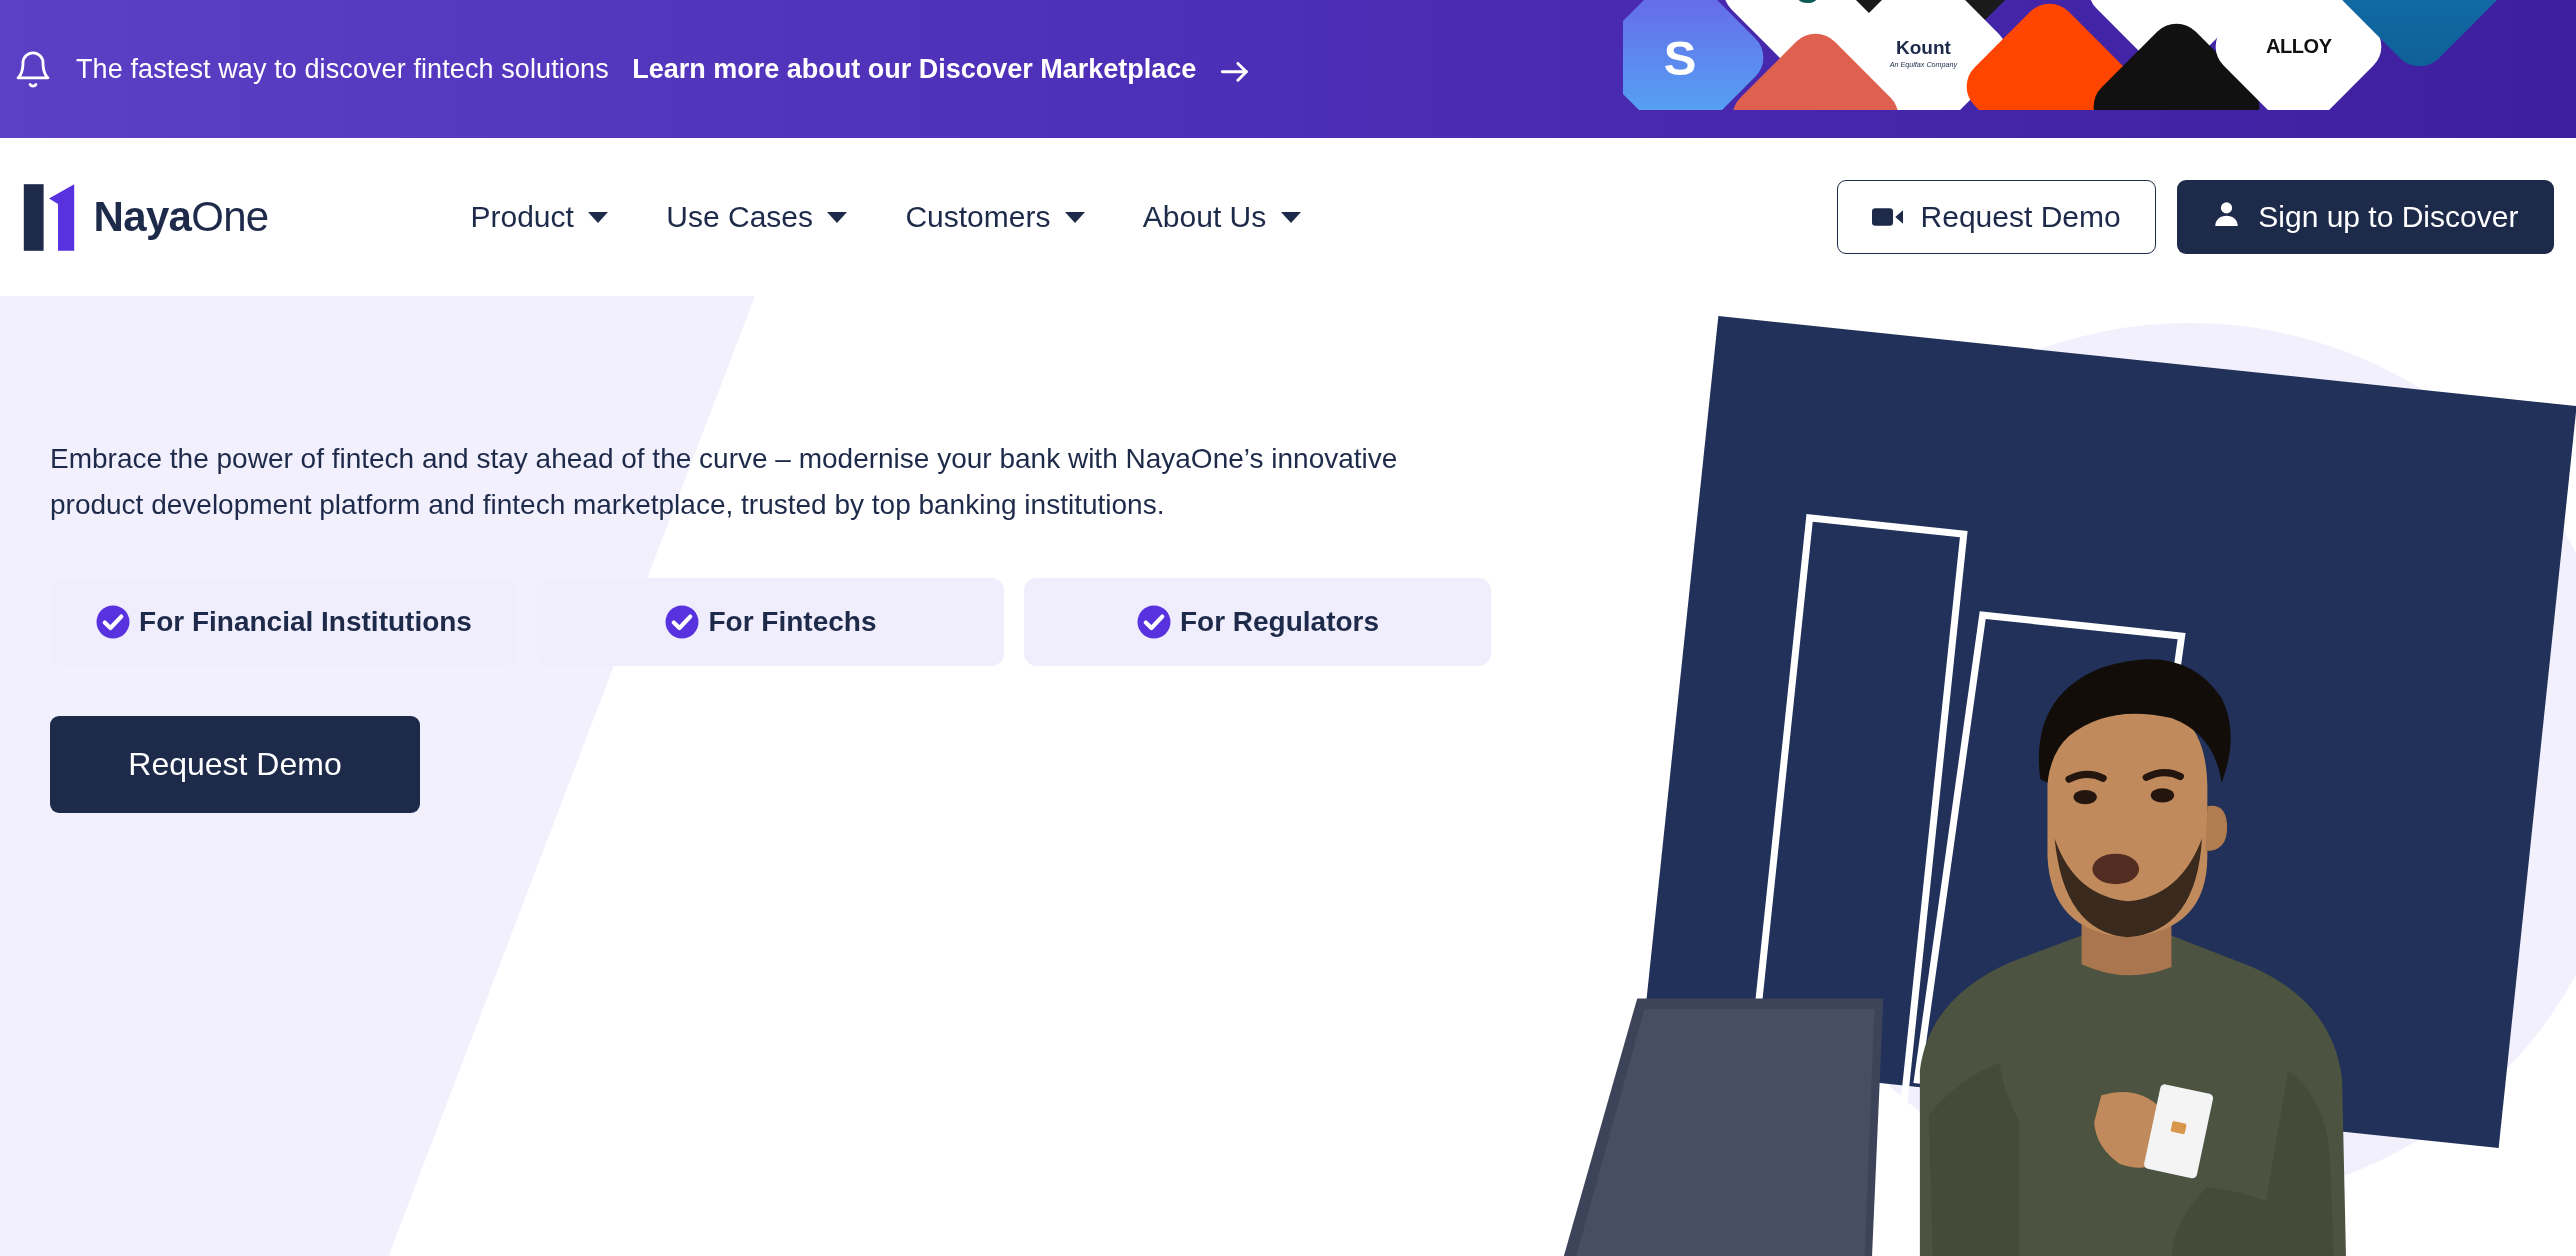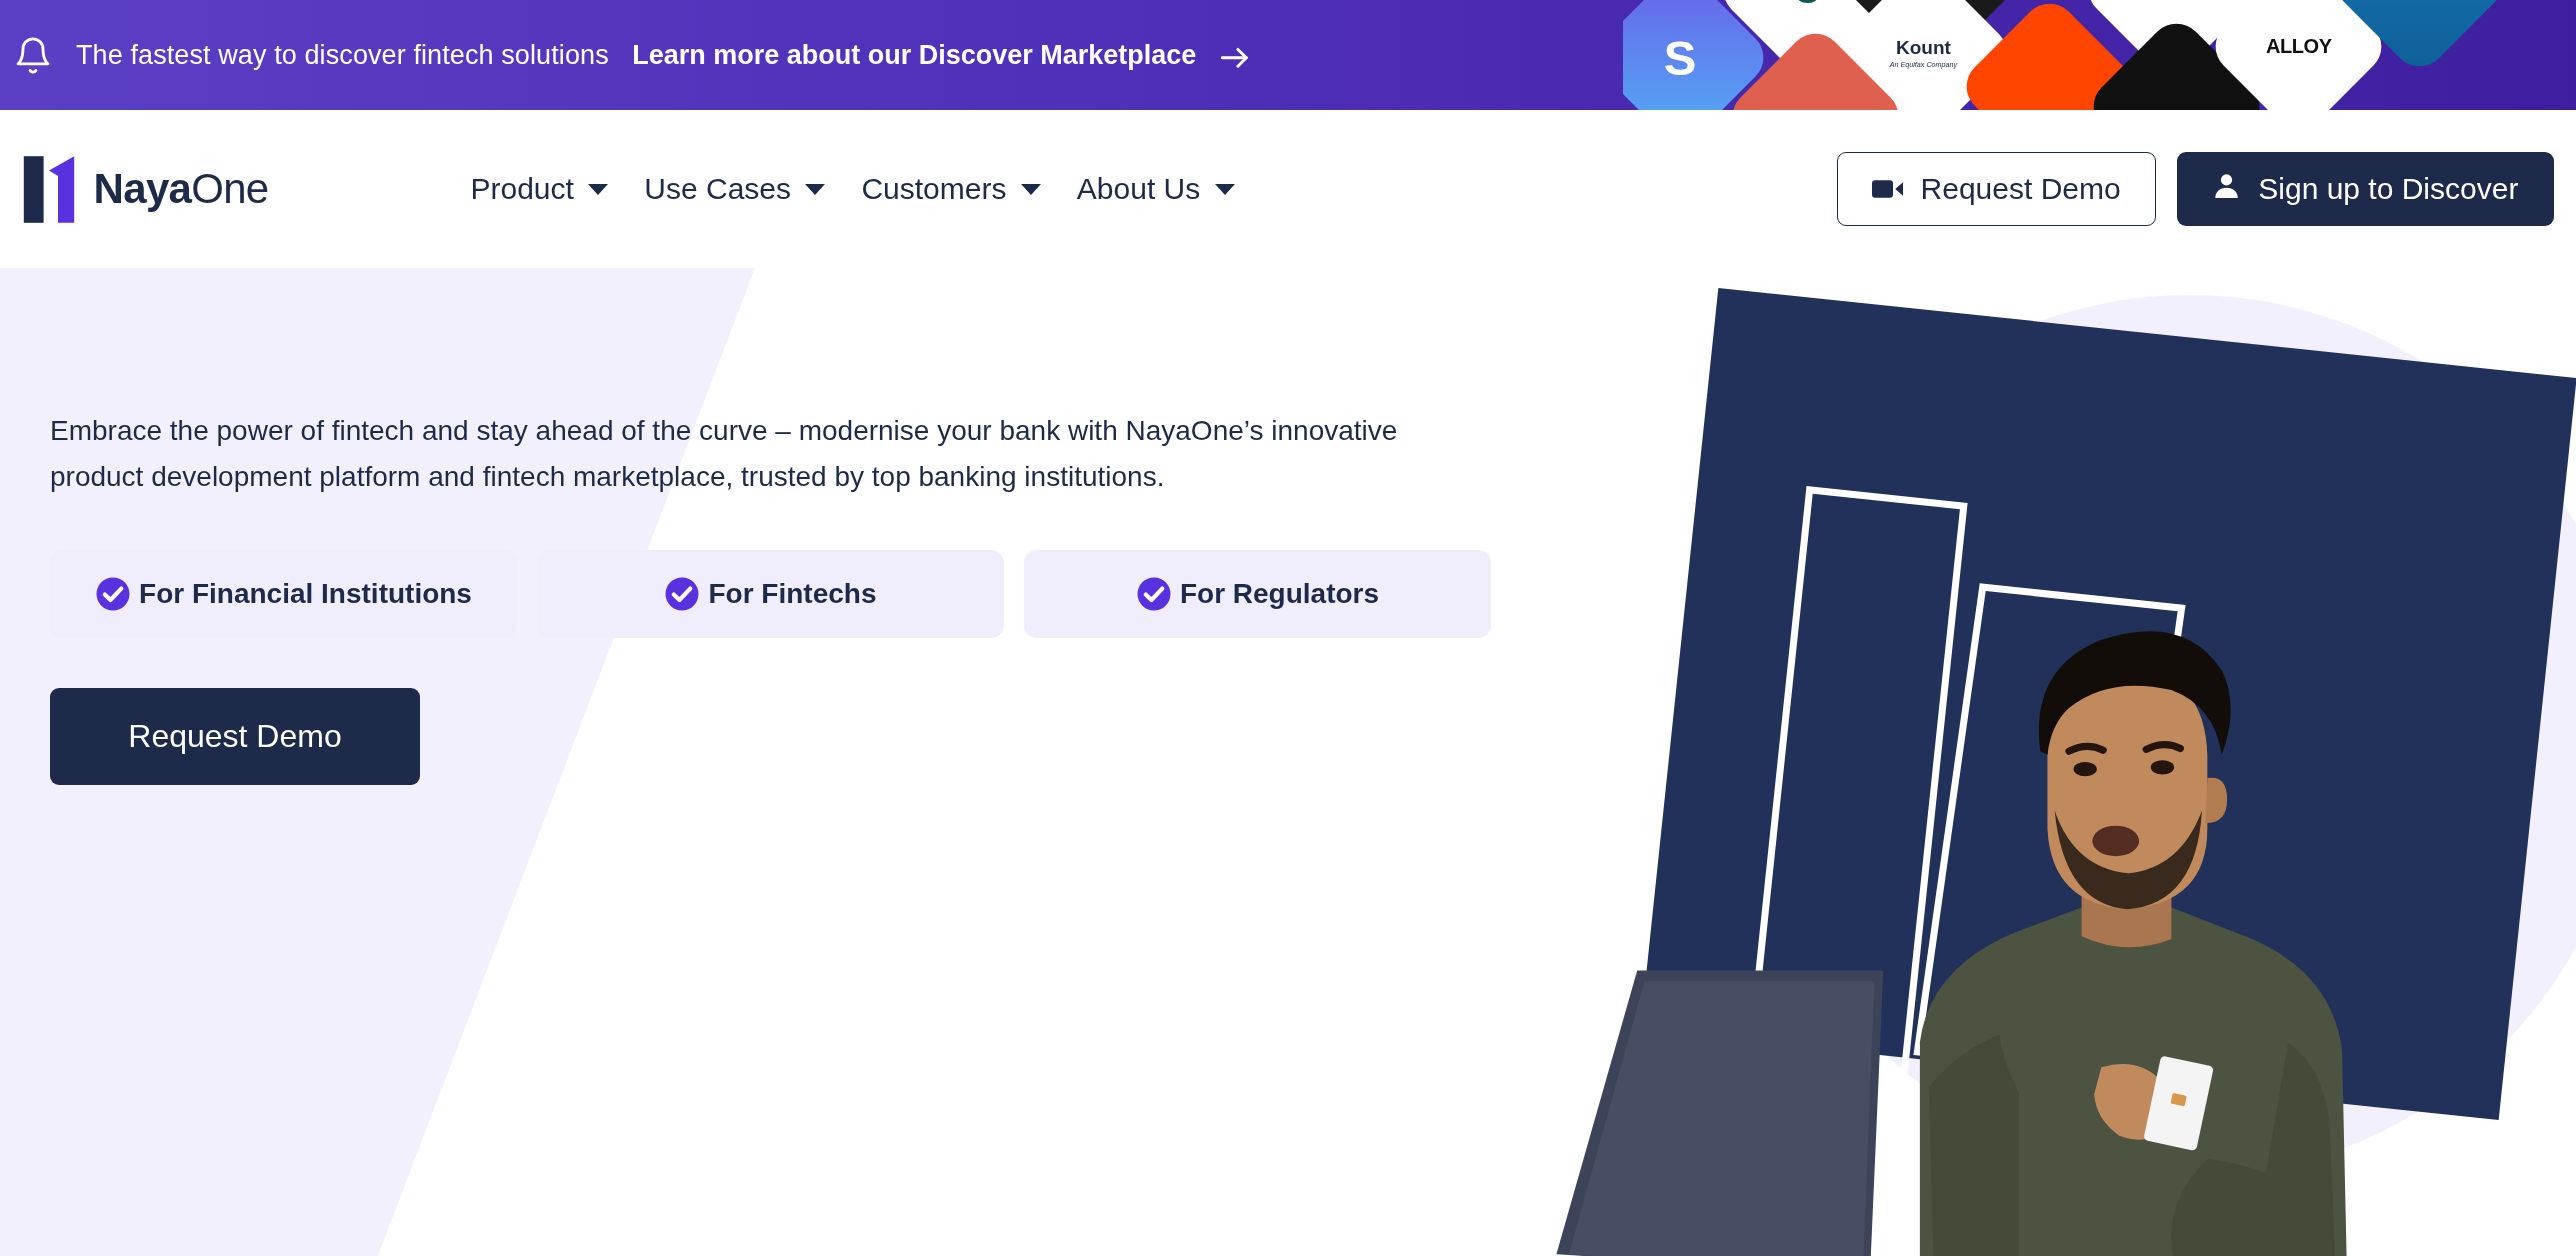--- a/index.html
+++ b/index.html
@@ -8,21 +8,21 @@
     height: 1257px;
     overflow: hidden;
     background: #ffffff;
     font-family: "Liberation Sans", sans-serif;
   }
 
   
   .announce {
     position: relative;
     width: 2576px;
-    height: 110px;
+    height: 138px;
     background: linear-gradient(90deg, #5b3fc4 0%, #4e2fb8 45%, #3d1f9e 100%);
     overflow: hidden;
     display: flex;
     align-items: center;
   }
   .announce-inner {
     display: flex;
     align-items: center;
     gap: 23.4px;
     padding-left: 12.6px;
@@ -101,21 +101,21 @@
     cursor: pointer;
   }
   .logo-mark { width: 72px; height: 67px; flex: 0 0 auto; }
   .logo-text { font-size: 42px; letter-spacing: -0.7px; white-space: nowrap; }
   .logo-text .b { font-weight: bold; color: #1e2a4a; }
   .logo-text .l { font-weight: normal; color: #1e2a4a; }
 
   .nav-links {
     display: flex;
     align-items: flex-end;
-    gap: 36px;
+    gap: 58px;
     margin-left: 202px;
   }
   .nav-item {
     display: flex;
     align-items: center;
     gap: 14.4px;
     font-size: 30px;
     color: #1e2a4a;
     cursor: pointer;
     white-space: nowrap;

